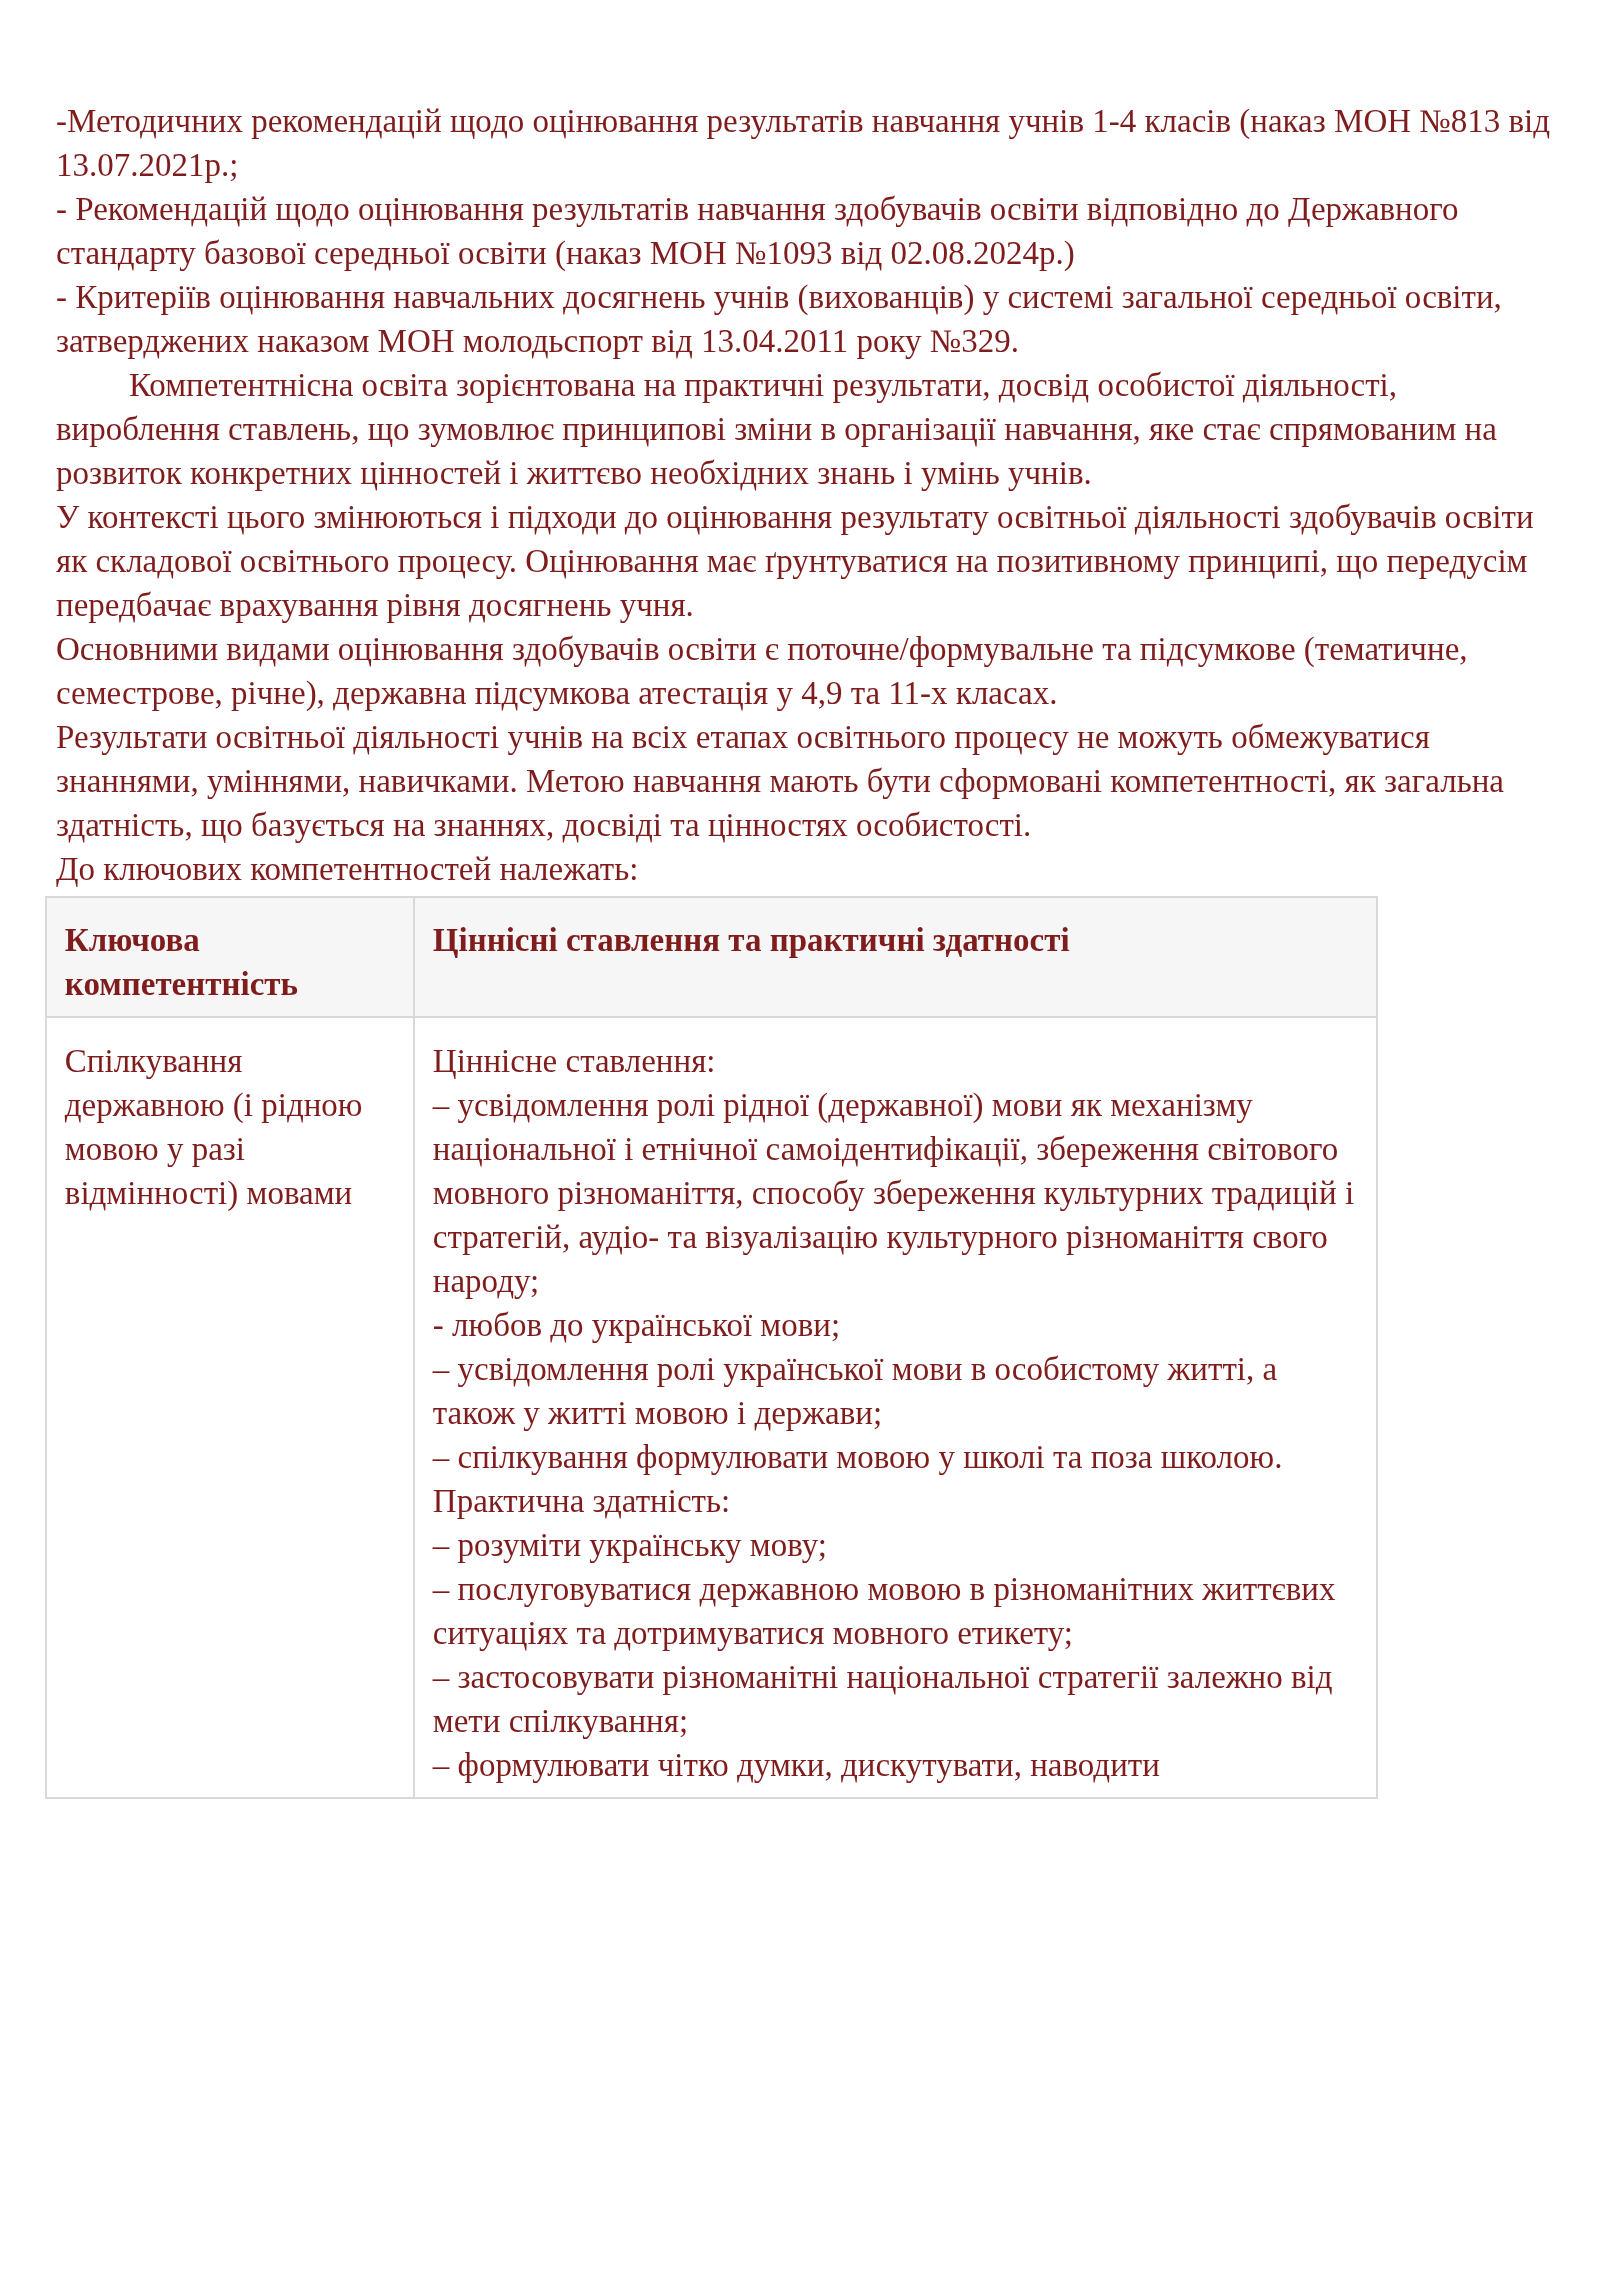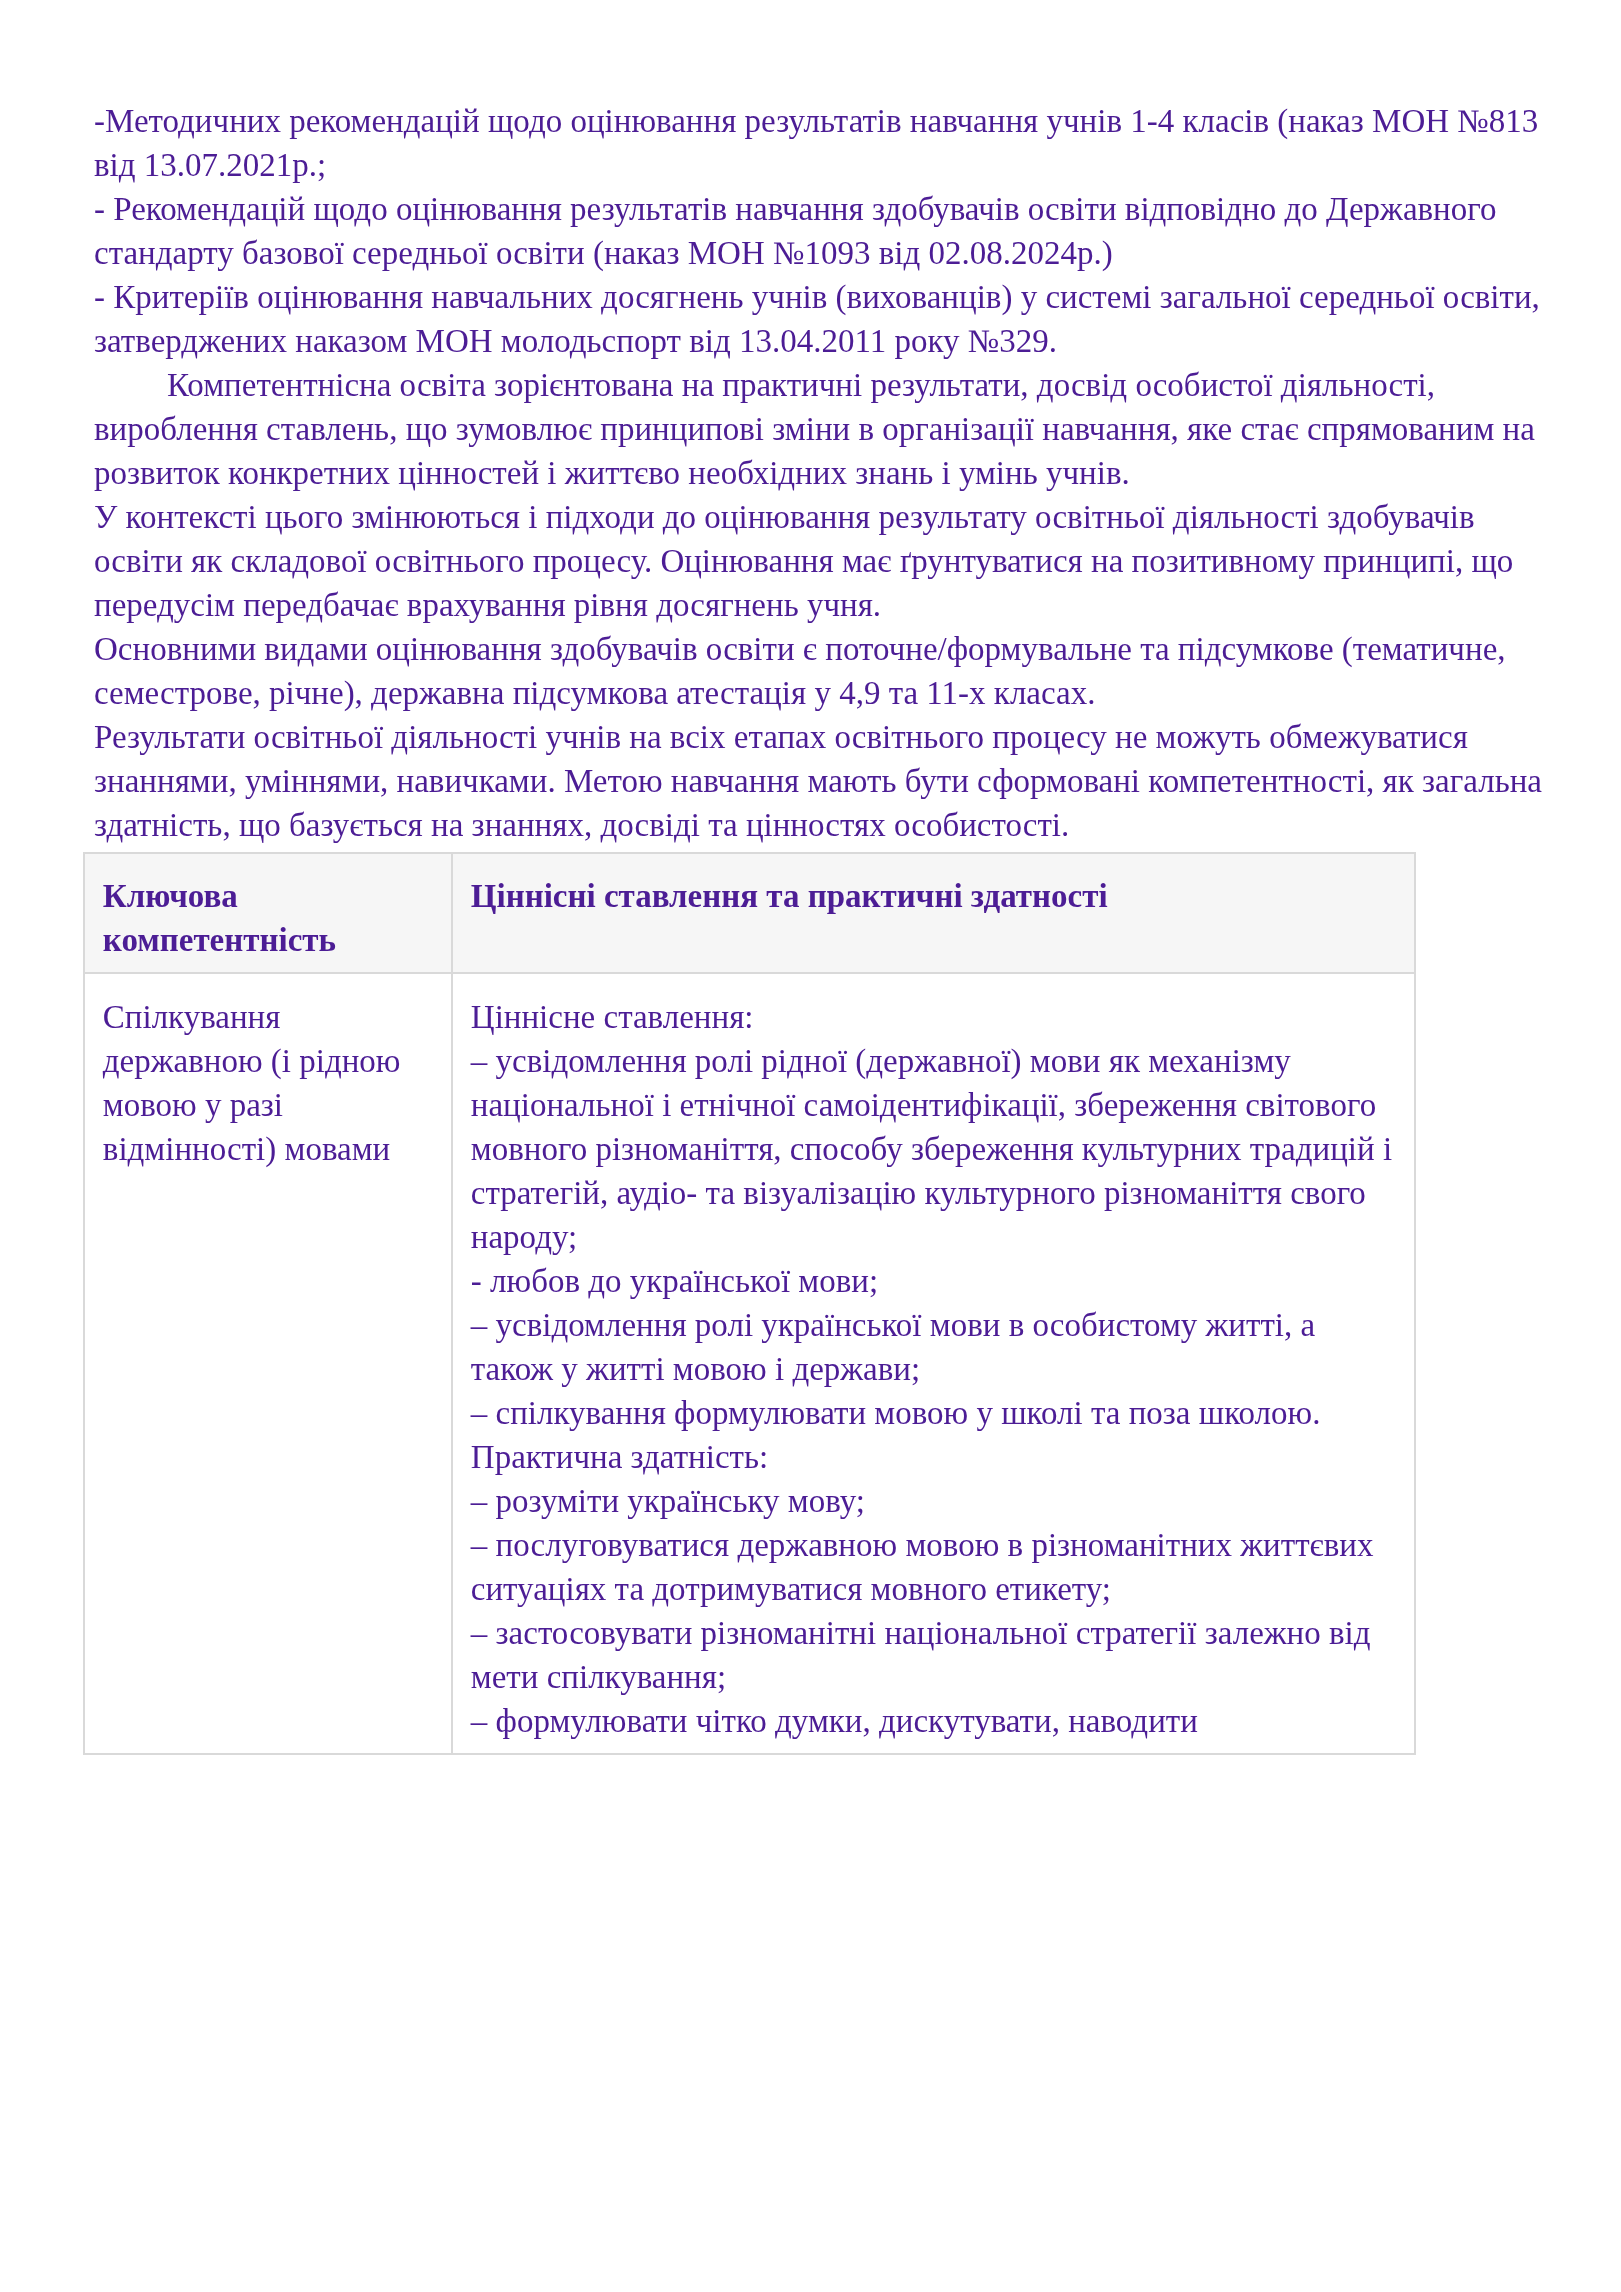--- a/index.html
+++ b/index.html
@@ -2,25 +2,25 @@
 <html lang="uk"><head>
 <meta charset="utf-8">
 <style>
   html, body { margin: 0; padding: 0; background: #ffffff; }
   .page {
     position: relative;
     width: 1621px;
     height: 2293px;
     box-sizing: border-box;
     background: #ffffff;
-    color: #4c1d95;
+    color: #7f1d1d;
     font-family: "Liberation Serif", serif;
     font-size: 33px;
     line-height: 44px;
-    padding: 99px 69px 0 94px;
+    padding: 99px 69px 0 56px;
     overflow: hidden;
   }
   .body-text p { margin: 0; }
   .body-text p.indent { text-indent: 73px; }
 
   table.competence-table {
     border-collapse: collapse;
     table-layout: fixed;
     width: 1331px;
     margin-left: -10.8px;
@@ -48,20 +48,21 @@
 <div class="page">
 
   <div class="body-text">
     <p>-Методичних рекомендацій щодо оцінювання результатів навчання учнів 1-4 класів (наказ МОН №813 від 13.07.2021р.;</p>
     <p>- Рекомендацій щодо оцінювання результатів навчання здобувачів освіти відповідно до Державного стандарту базової середньої освіти (наказ МОН №1093 від 02.08.2024р.)</p>
     <p>- Критеріїв оцінювання навчальних досягнень учнів (вихованців) у системі загальної середньої освіти, затверджених наказом МОН молодьспорт від 13.04.2011 року №329.</p>
     <p class="indent">Компетентнісна освіта зорієнтована на практичні результати, досвід особистої діяльності, вироблення ставлень, що зумовлює принципові зміни в організації навчання, яке стає спрямованим на розвиток конкретних цінностей і життєво необхідних знань і умінь учнів.</p>
     <p>У контексті цього змінюються і підходи до оцінювання результату освітньої діяльності здобувачів освіти як складової освітнього процесу. Оцінювання має ґрунтуватися на позитивному принципі, що передусім передбачає врахування рівня досягнень учня.</p>
     <p>Основними видами оцінювання здобувачів освіти є поточне/формувальне та підсумкове (тематичне, семестрове, річне), державна підсумкова атестація у 4,9 та 11-х класах.</p>
     <p>Результати освітньої діяльності учнів на всіх етапах освітнього процесу не можуть обмежуватися знаннями, уміннями, навичками. Метою навчання мають бути сформовані компетентності, як загальна здатність, що базується на знаннях, досвіді та цінностях особистості.</p>
+    <p>До ключових компетентностей належать:</p>
   </div>
 
   <table class="competence-table">
     <colgroup>
       <col style="width:368px">
       <col style="width:963px">
     </colgroup>
     <thead>
       <tr>
         <th>Ключова компетентність</th>

